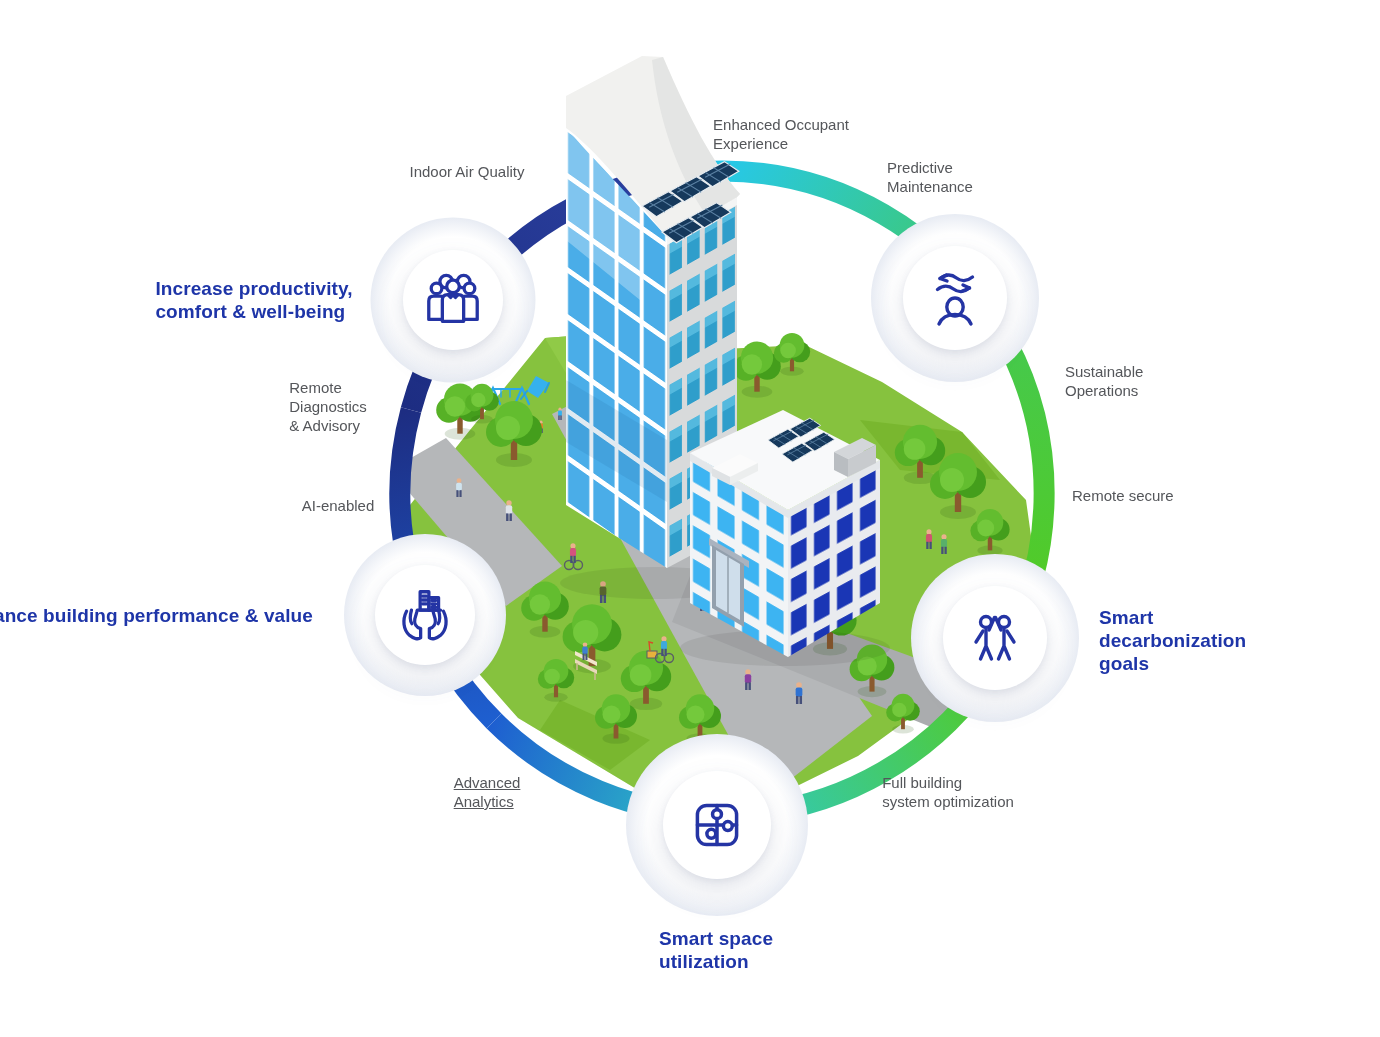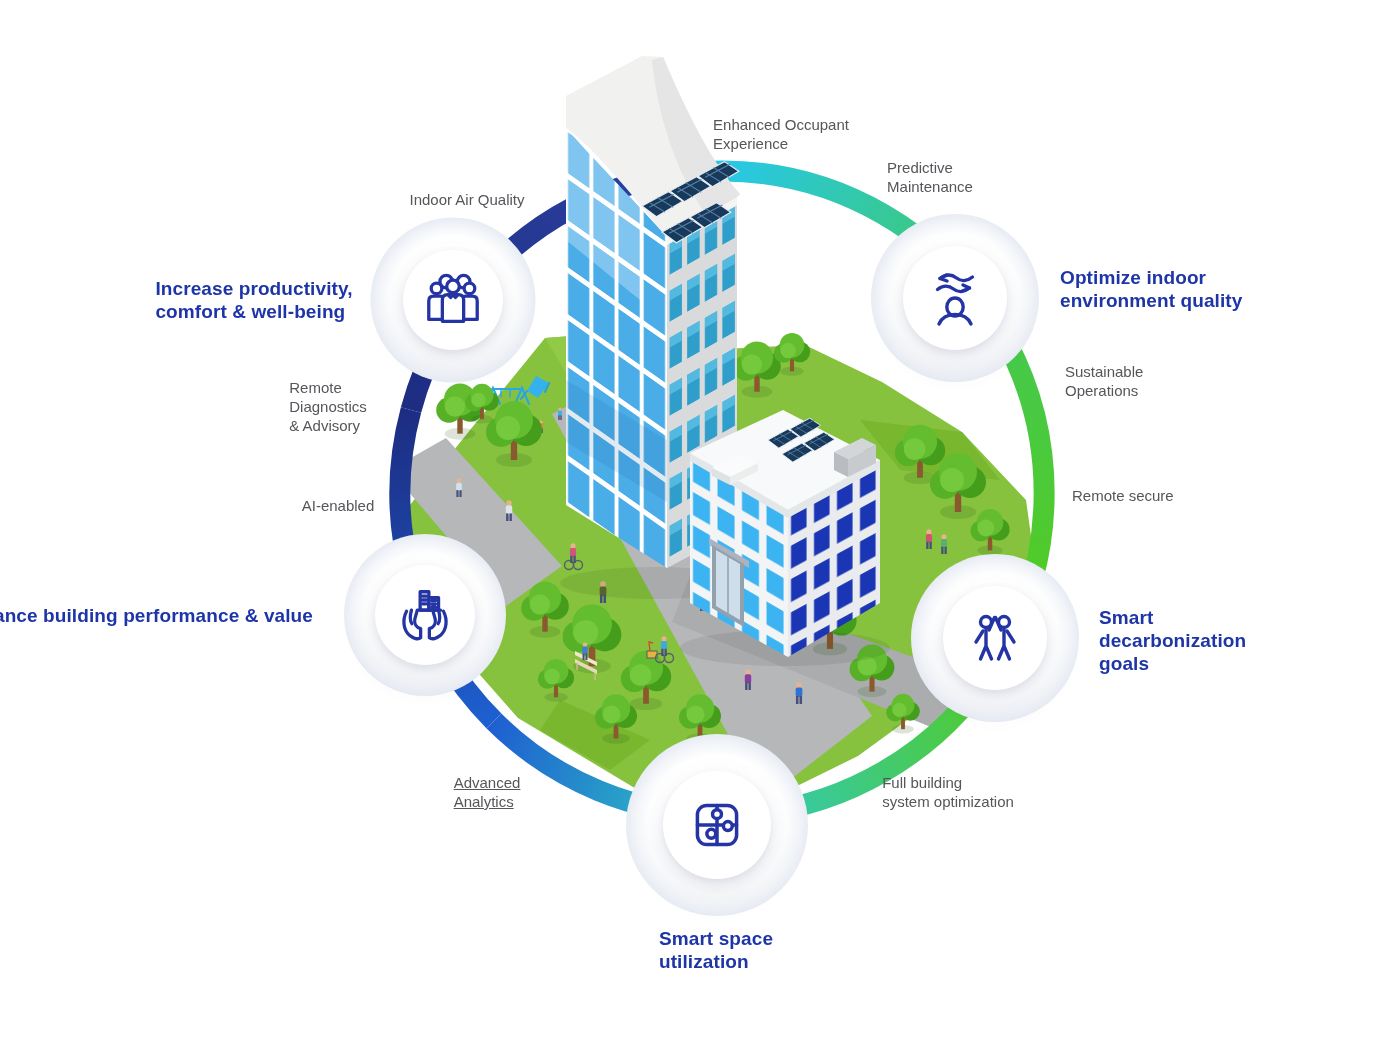--- a/index.html
+++ b/index.html
@@ -306,31 +306,29 @@
         <path d="M32,13 L32,51 M13,32 L51,32"></path>
         <circle class="wf" cx="32" cy="21.5" r="4.3"></circle>
         <circle class="wf" cx="42.5" cy="33" r="4.3"></circle>
         <circle class="wf" cx="26.5" cy="40.5" r="4.3"></circle>
       </svg>
     </div>
   </div>
 
   <div class="benefit center" style="left:254px;top:300px;">Increase productivity,
 comfort &amp; well-being</div>
-  <div class="benefit" style="left:1060px;top:266px;">Optimize indoor
-environment quality</div>
   <div class="benefit ralign" style="right:1067px;top:604px;white-space:nowrap;">Enhance building
 performance &amp; value</div>
   <div class="benefit" style="left:1099px;top:606px;">Smart
 decarbonization
 goals</div>
   <div class="benefit center" style="left:716px;top:950px;">Smart space
 utilization</div>
 
-  <div class="cap center" style="left:467px;top:171px;margin-top:28px;">Indoor Air Quality</div>
+  <div class="cap center" style="left:467px;top:171px;">Indoor Air Quality</div>
   <div class="cap center" style="left:781px;top:134px;">Enhanced Occupant
 Experience</div>
   <div class="cap center" style="left:930px;top:177px;">Predictive
 Maintenance</div>
   <div class="cap" style="left:1065px;top:362px;">Sustainable
 Operations</div>
   <div class="cap" style="left:1072px;top:486px;">Remote secure</div>
   <div class="cap center" style="left:948px;top:792px;">Full building
 system optimization</div>
   <div class="cap center" style="left:487px;top:792px;text-decoration:underline;">Advanced

